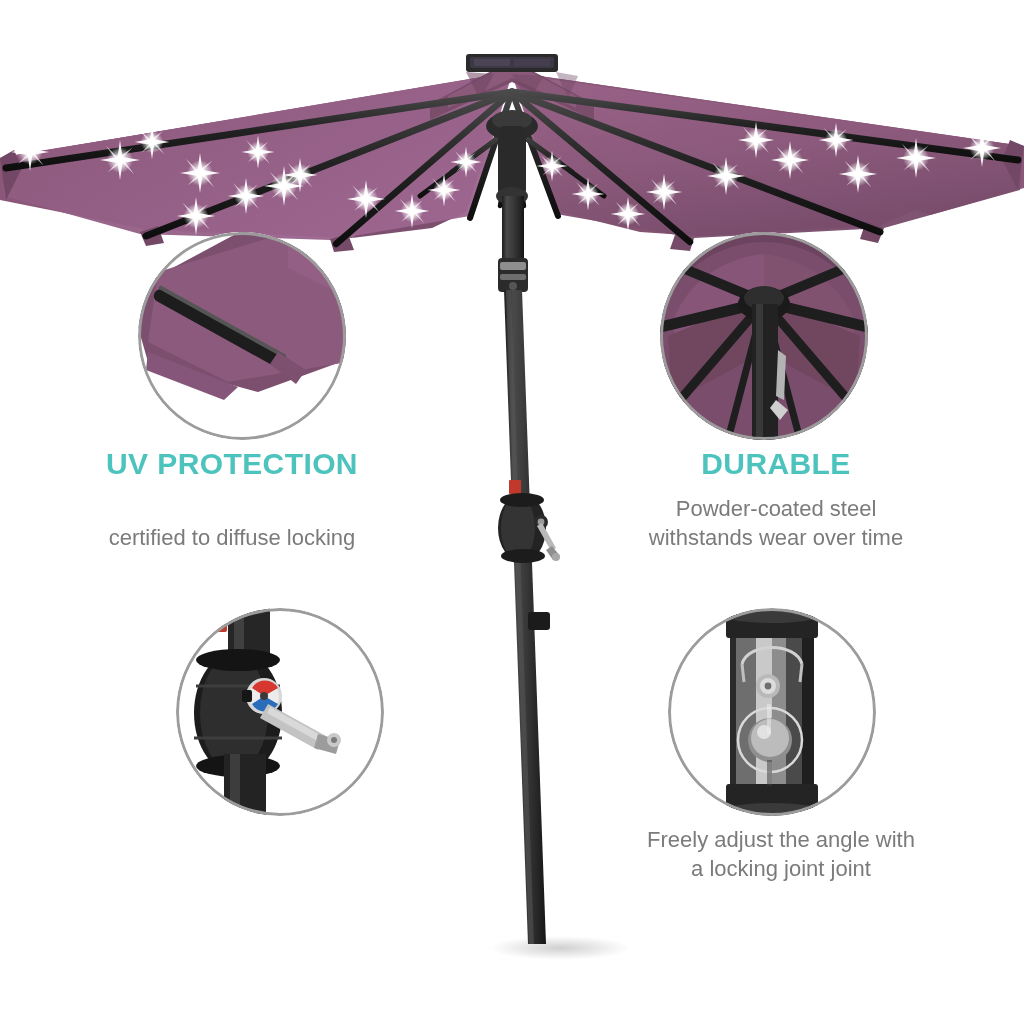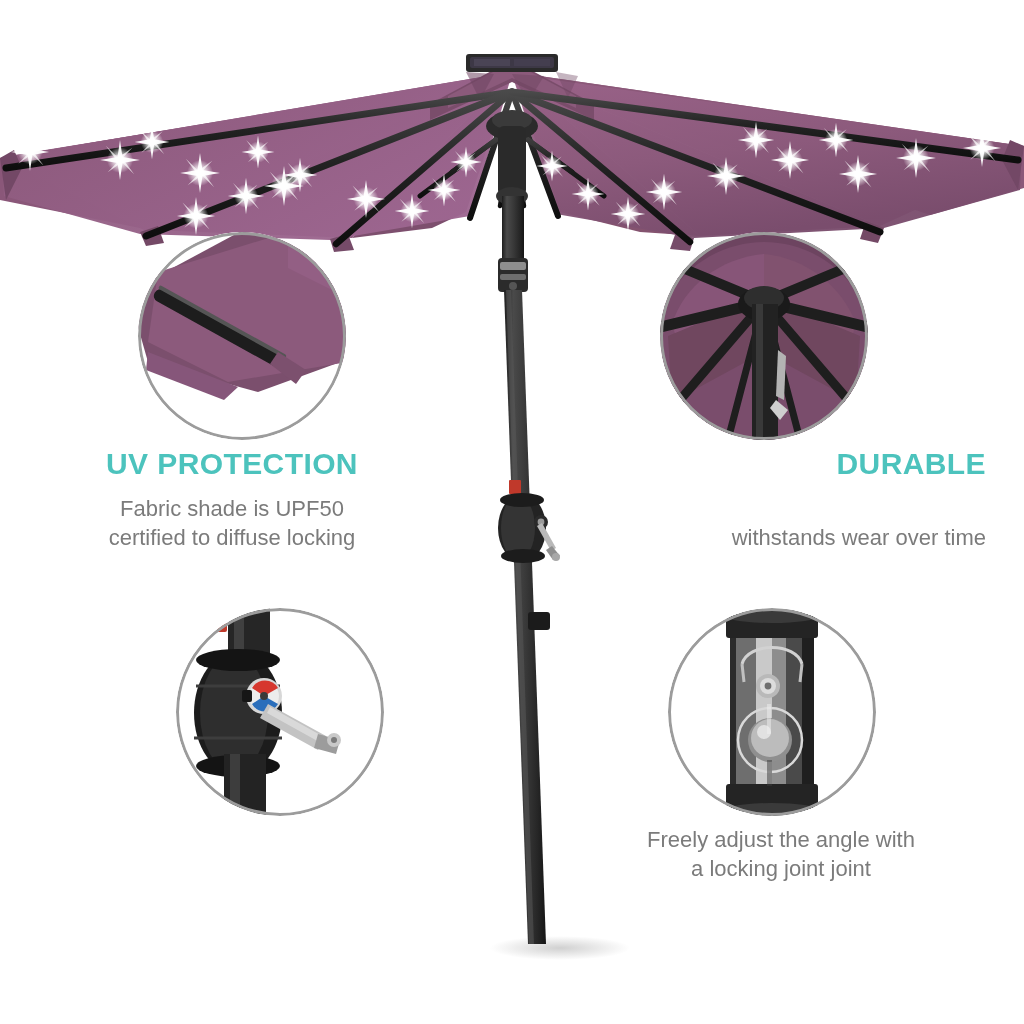--- a/index.html
+++ b/index.html
@@ -30,21 +30,21 @@
   .feature{position:absolute;text-align:center;}
   .feature .title{
     font-size:30px;font-weight:bold;letter-spacing:.4px;
     color:#4cc3bd;line-height:1.1;margin:0 0 14px 0;white-space:nowrap;
   }
   .feature .desc{
     font-size:22px;color:#7b7b7b;line-height:1.34;margin:0;font-weight:400;
   }
 
   #feat-uv{left:22px;top:447px;width:420px;}
-  #feat-durable{left:566px;top:447px;width:420px;text-align:right;}
+  #feat-durable{left:566px;top:447px;width:420px;}
   #feat-crank{left:30px;top:825px;width:440px;}
   #feat-tilt{left:556px;top:825px;width:450px;}
 </style>
 </head>
 <body>
 
 <div id="page">
 
   <div id="product">
     <svg width="1024" height="1024" viewBox="0 0 1024 1024" xmlns="http://www.w3.org/2000/svg">
@@ -347,29 +347,29 @@
         <rect x="99" y="96" width="4" height="30" fill="#efefef" opacity=".5"></rect>
         <rect x="99" y="152" width="5" height="26" fill="#3a3a3a" opacity=".5"></rect>
       </svg>
     </div>
     <div class="ring"></div>
   </div>
 
   <div class="feature" id="feat-uv">
     <p class="title">UV PROTECTION</p>
     <p class="desc">
-      <span>Fabric shade is UPF50</span><br>
+      <br>
       <span>certified to diffuse locking</span>
     </p>
   </div>
 
   <div class="feature" id="feat-durable">
     <p class="title">DURABLE</p>
     <p class="desc">
-      <br>
+      <span>Powder-coated steel</span><br>
       <span>withstands wear over time</span>
     </p>
   </div>
 
 
   <div class="feature" id="feat-tilt">
     <p class="desc">
       <span>Freely adjust the angle with</span><br>
       <span>a locking joint joint</span>
     </p>

